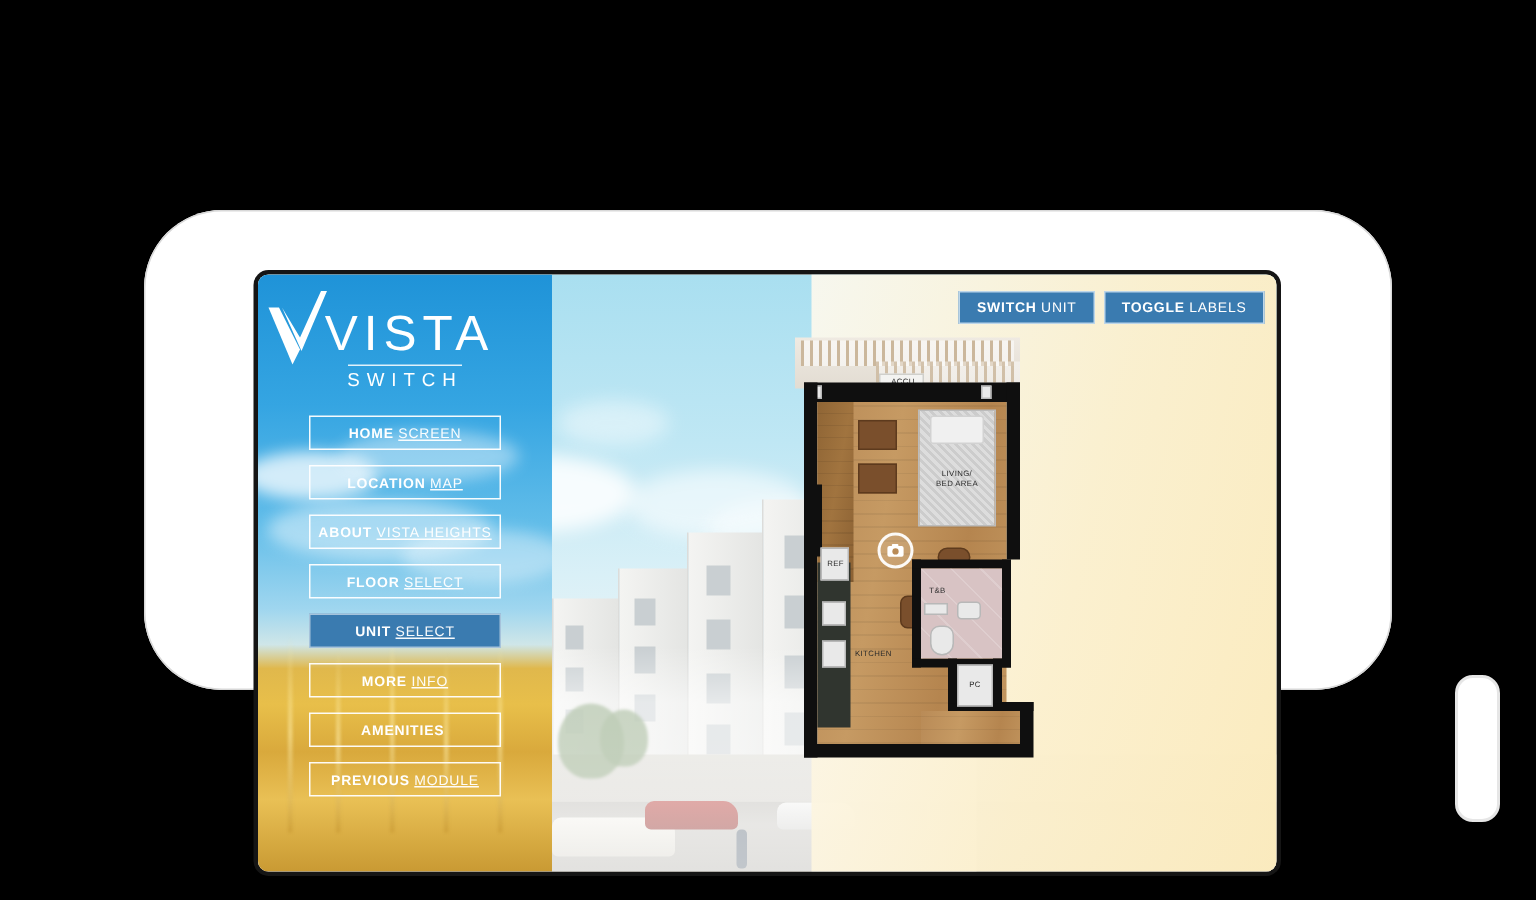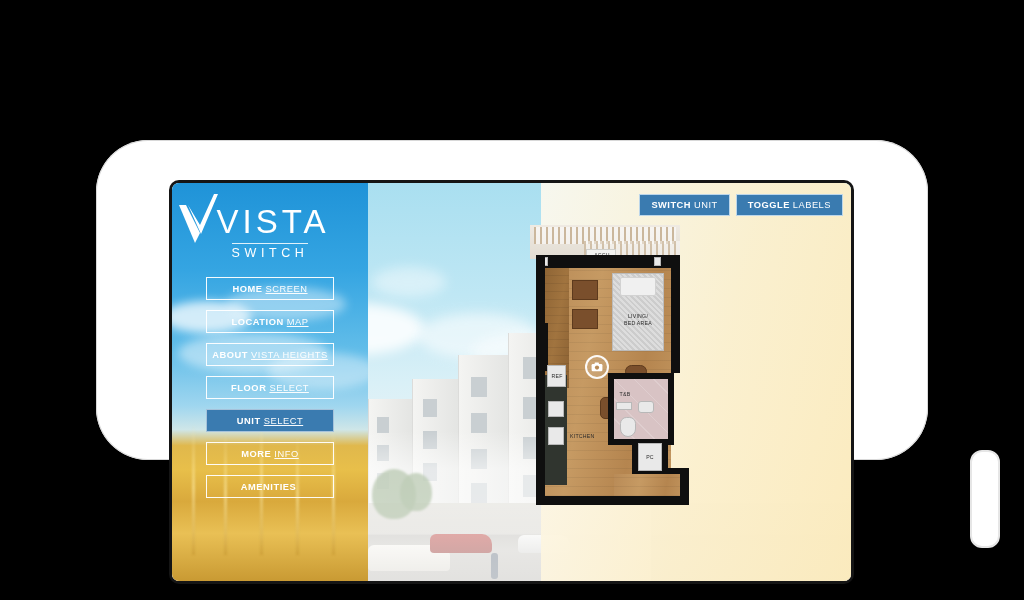--- a/index.html
+++ b/index.html
@@ -452,20 +452,24 @@
         <span>SELECT</span>
       </div>
       <div class="menu-btn">
         <b>MORE</b>
         <span>INFO</span>
       </div>
       <div class="menu-btn">
         <b>AMENITIES</b>
         <span></span>
       </div>
+      <div class="menu-btn">
+        <b>PREVIOUS</b>
+        <span>MODULE</span>
+      </div>
     </div>
   </div>
 
   <div id="topbar">
     <div class="top-btn">
       <b>SWITCH</b>
       <span>UNIT</span>
     </div>
     <div class="top-btn">
       <b>TOGGLE</b>

